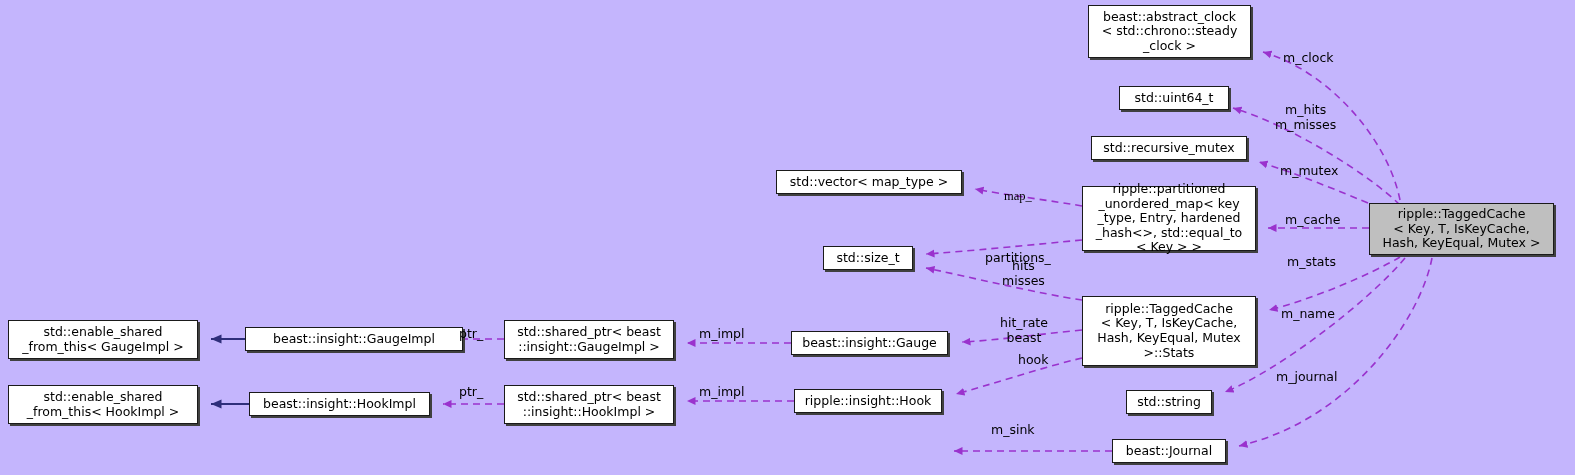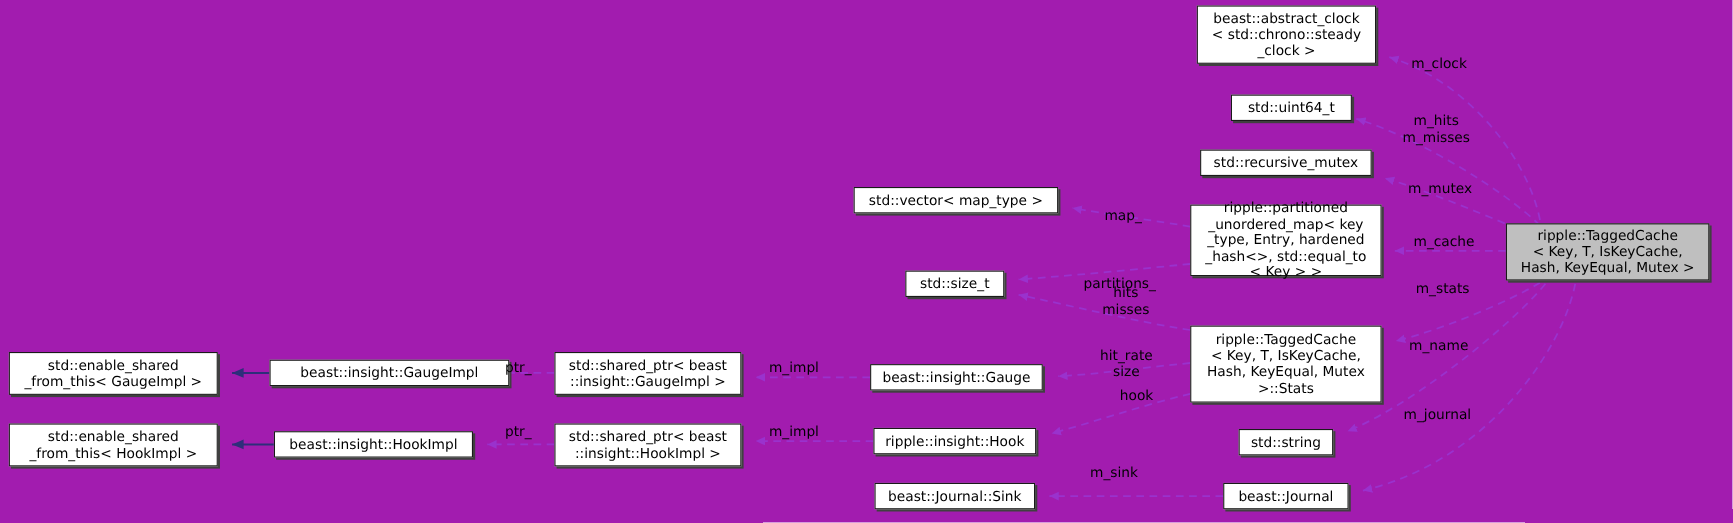--- a/index.html
+++ b/index.html
@@ -4,21 +4,21 @@
 <style>
   html, body {
     margin: 0;
     padding: 0;
     background: #ffffff;
   }
   #diagram {
     position: relative;
     width: 1575px;
     height: 475px;
-    background: #a21caf;
+    background: #c4b5fd;
     font-family: "DejaVu Sans", sans-serif;
     overflow: hidden;
   }
   #edges {
     position: absolute;
     left: 0;
     top: 0;
     width: 1575px;
     height: 475px;
     pointer-events: none;
@@ -122,35 +122,34 @@
     <div class="node" style="left: 504px; top: 320px; width: 170px; height: 39px;">std::shared_ptr&lt; beast
 ::insight::GaugeImpl &gt;</div>
     <div class="node" style="left: 791px; top: 331px; width: 157px; height: 24px;">beast::insight::Gauge</div>
     <div class="node" style="left: 1126px; top: 390px; width: 86px; height: 24px;">std::string</div>
     <div class="node" style="left: 8px; top: 385px; width: 190px; height: 39px;">std::enable_shared
 _from_this&lt; HookImpl &gt;</div>
     <div class="node" style="left: 249px; top: 392px; width: 181px; height: 24px;">beast::insight::HookImpl</div>
     <div class="node" style="left: 504px; top: 385px; width: 170px; height: 39px;">std::shared_ptr&lt; beast
 ::insight::HookImpl &gt;</div>
     <div class="node" style="left: 794px; top: 389px; width: 148px; height: 24px;">ripple::insight::Hook</div>
-    <div class="node" style="left: 795px; top: 439px; width: 146px; height: 24px;">beast::Journal::Sink</div>
     <div class="node" style="left: 1112px; top: 439px; width: 114px; height: 24px;">beast::Journal</div>
     <div class="edge-label" style="left: 1283px; top: 51px;">m_clock</div>
     <div class="edge-label" style="left: 1275px; top: 103px;">m_hits
 m_misses</div>
     <div class="edge-label" style="left: 1280px; top: 164px;">m_mutex</div>
     <div class="edge-label" style="left: 1285px; top: 213px;">m_cache</div>
     <div class="edge-label" style="left: 1287px; top: 255px;">m_stats</div>
     <div class="edge-label" style="left: 1281px; top: 307px;">m_name</div>
     <div class="edge-label" style="left: 1276px; top: 370px;">m_journal</div>
-    <div class="edge-label" style="left: 1004px; top: 189px;">map_</div>
+    <div class="edge-label" style="left: 1004px; top: 189px; font-family: Liberation Serif, serif;">map_</div>
     <div class="edge-label" style="left: 985px; top: 251px;">partitions_</div>
     <div class="edge-label" style="left: 1002px; top: 259px;">hits
 misses</div>
     <div class="edge-label" style="left: 1000px; top: 316px;">hit_rate
-size</div>
+beast</div>
     <div class="edge-label" style="left: 1018px; top: 353px;">hook</div>
     <div class="edge-label" style="left: 699px; top: 327px;">m_impl</div>
     <div class="edge-label" style="left: 459px; top: 327px;">ptr_</div>
     <div class="edge-label" style="left: 699px; top: 385px;">m_impl</div>
     <div class="edge-label" style="left: 459px; top: 385px;">ptr_</div>
     <div class="edge-label" style="left: 991px; top: 423px;">m_sink</div>
   </div>
 
 </body></html>

